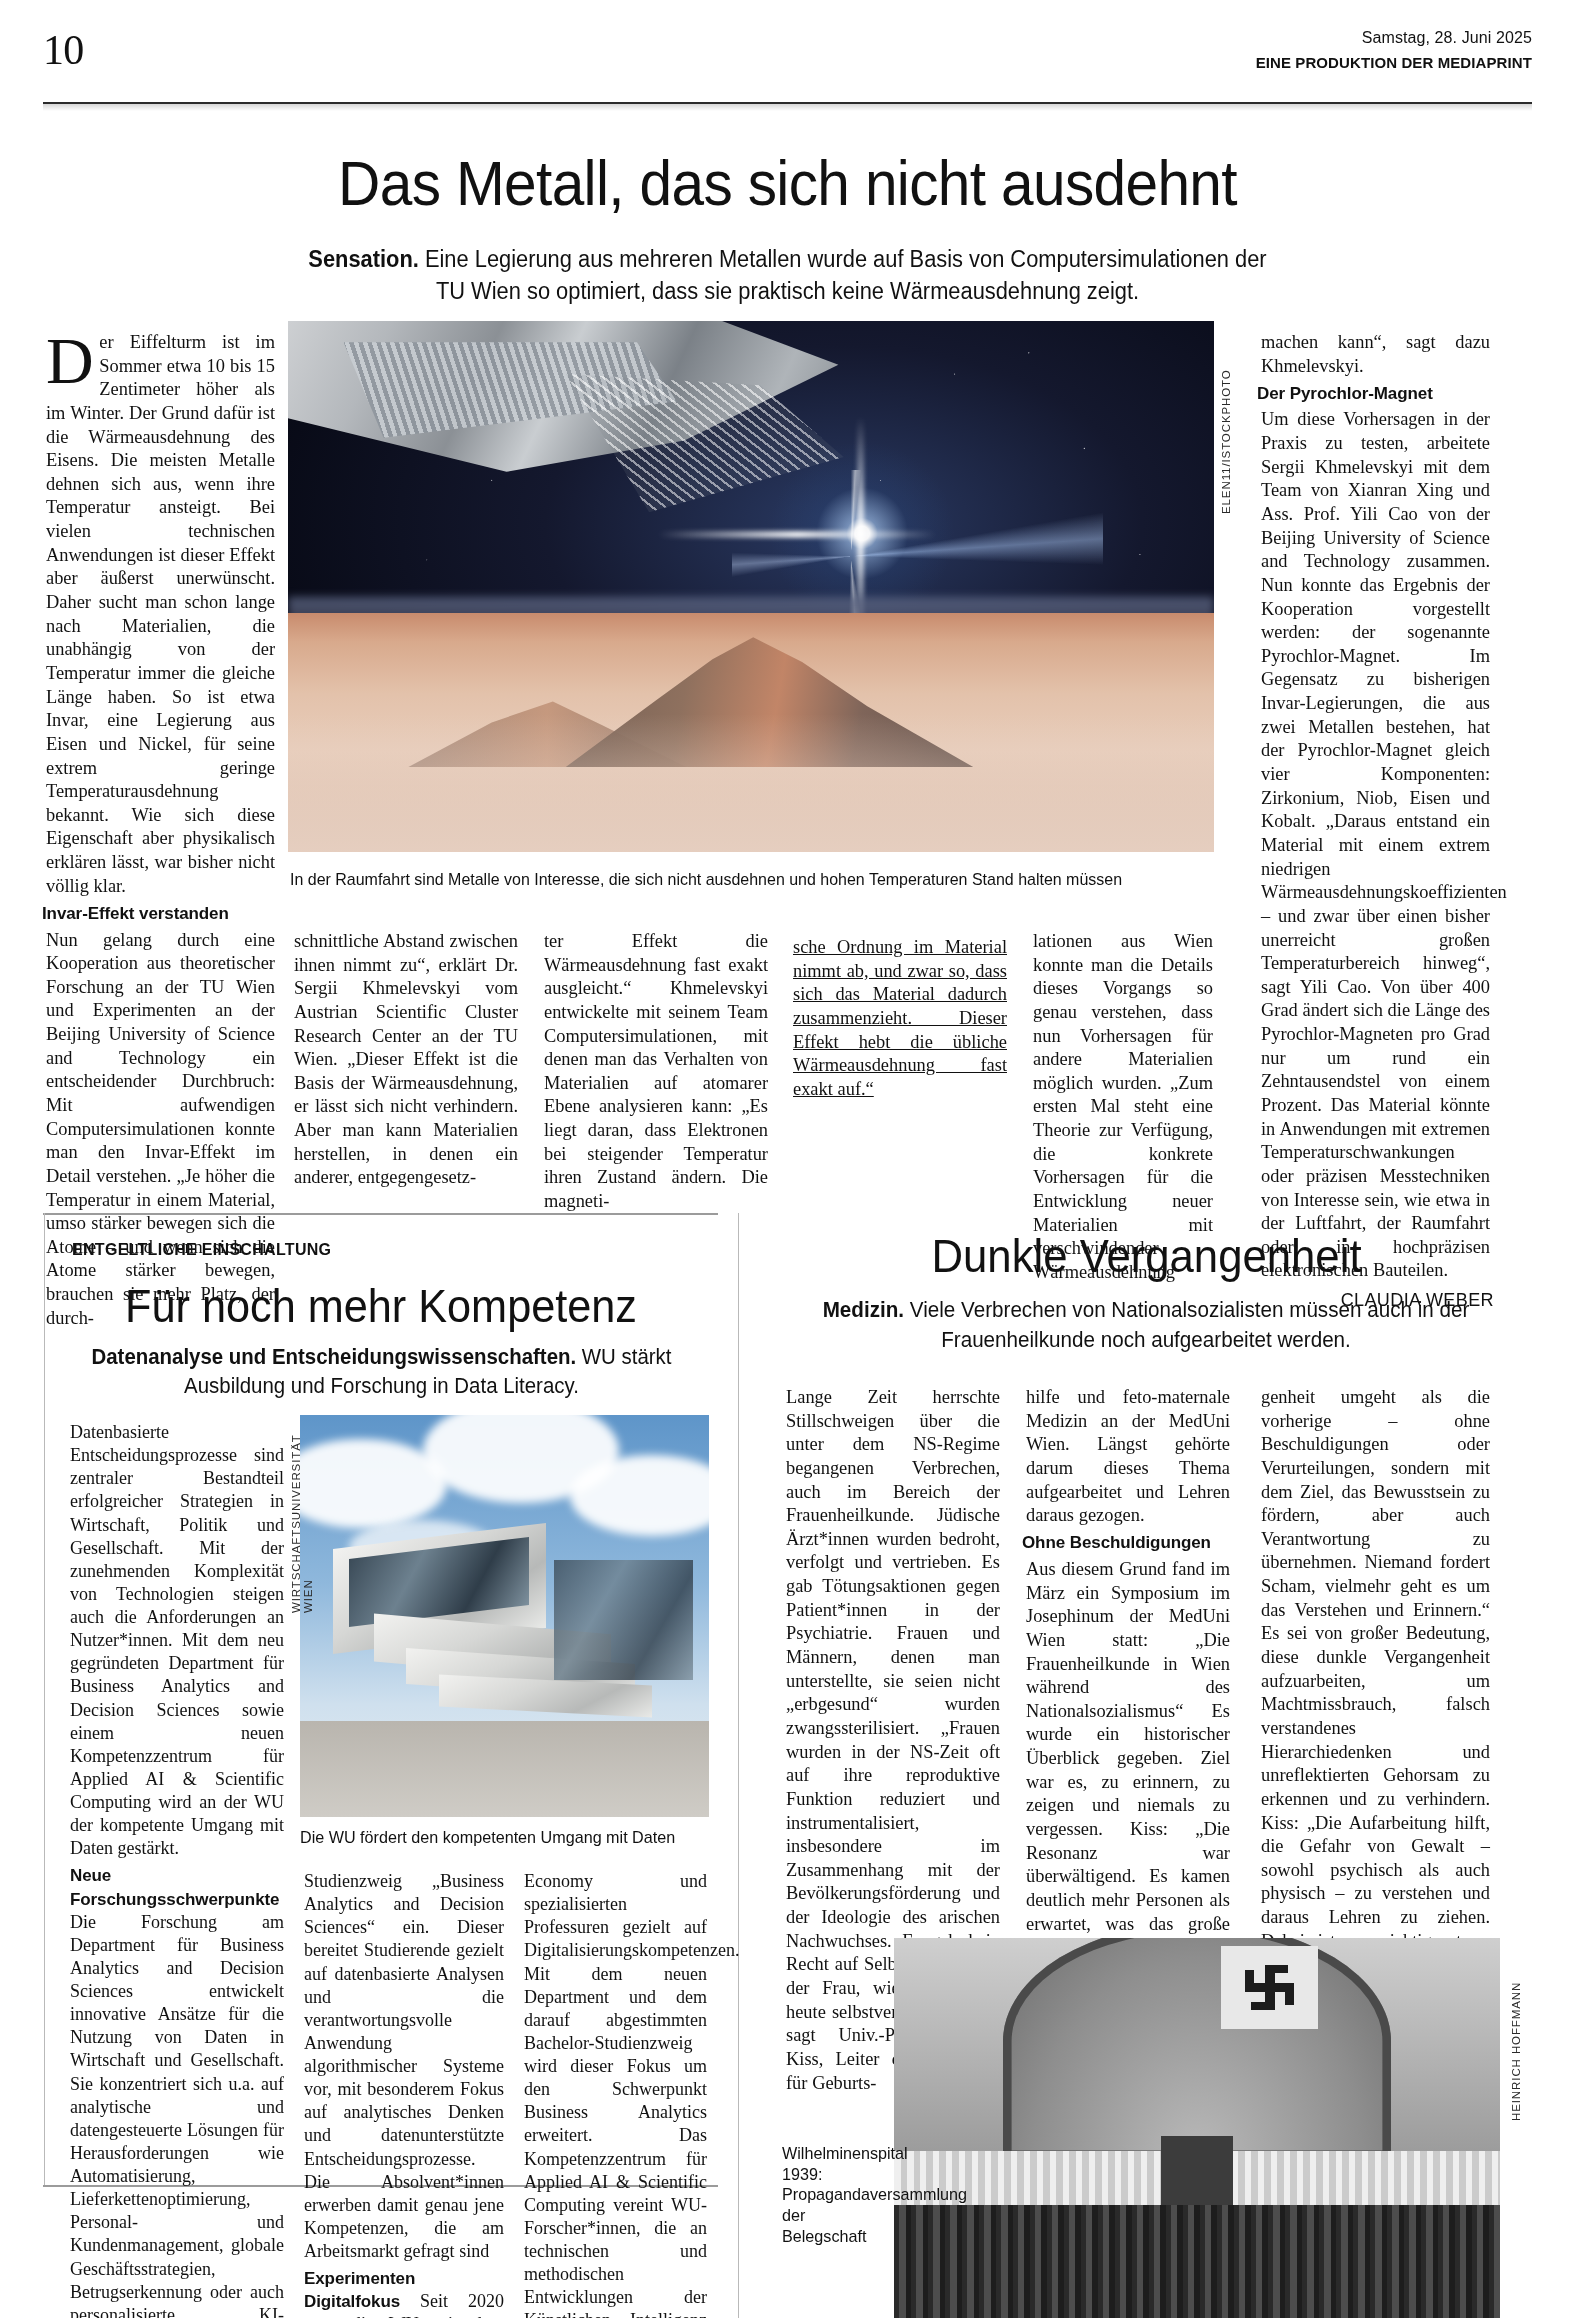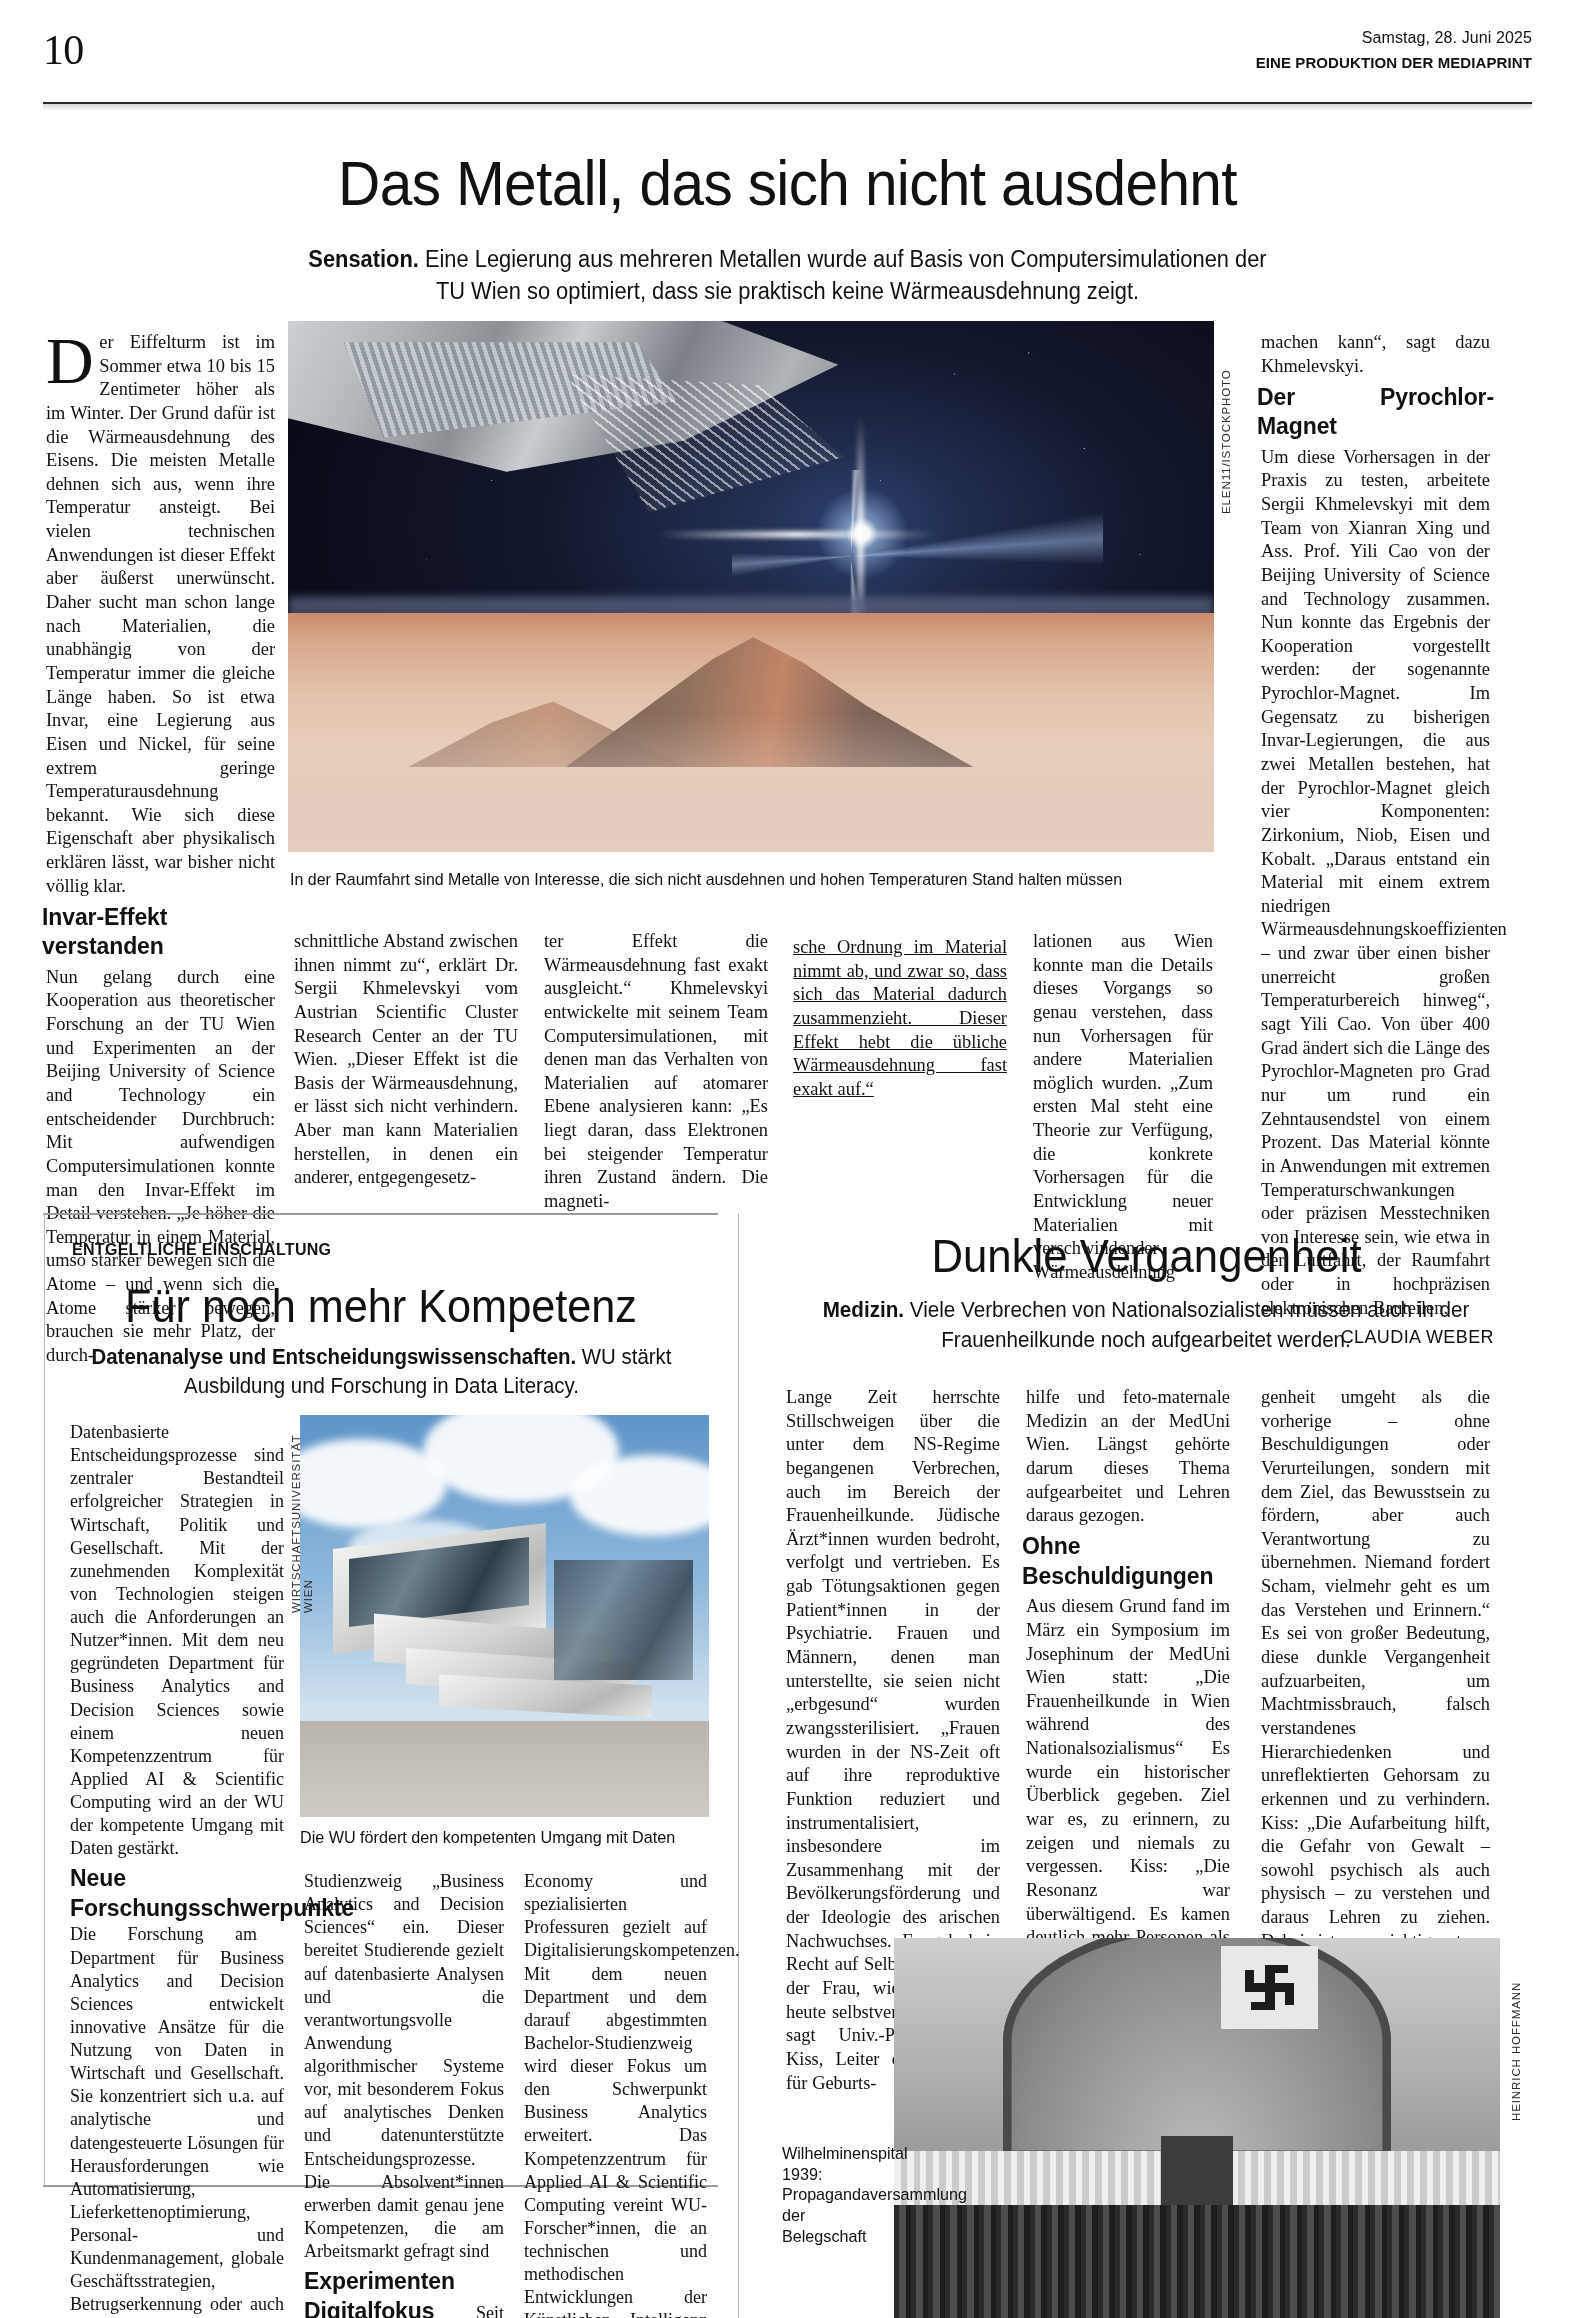--- a/index.html
+++ b/index.html
@@ -31,21 +31,21 @@
     transform:scaleX(.93);transform-origin:center;}
   .deck{position:absolute;left:273px;right:273px;top:244px;text-align:center;
     font-family:"Liberation Sans",sans-serif;font-size:23px;line-height:1.38;transform:scaleX(.95);transform-origin:center;}
   .deck b{font-weight:bold;}
 
   
   .col{position:absolute;font-family:"Liberation Serif",serif;font-size:18.4px;line-height:1.285;
     text-align:justify;-webkit-hyphens:none;hyphens:none;word-spacing:0.1px;}
   .col p{margin:4px;}
   .col p+p{text-indent:1.4em;}
-  .subhead{font-family:"Liberation Sans",sans-serif;font-weight:bold;font-size:23px;
+  .subhead{font-family:"Liberation Sans",sans-serif;font-weight:bold;font-size:17px;
     margin:4.3px 0 1.4px 0;letter-spacing:-0.1px;}
   .byline{font-family:"Liberation Sans",sans-serif;font-size:18px;letter-spacing:0.4px;
     text-align:right;margin-top:5.7px;}
 
   
   .dropcap::first-letter{
     float:left;font-family:"Liberation Serif",serif;font-size:66px;line-height:.78;
     padding:4.3px 5.7px 0 0;font-weight:normal;
   }
 

